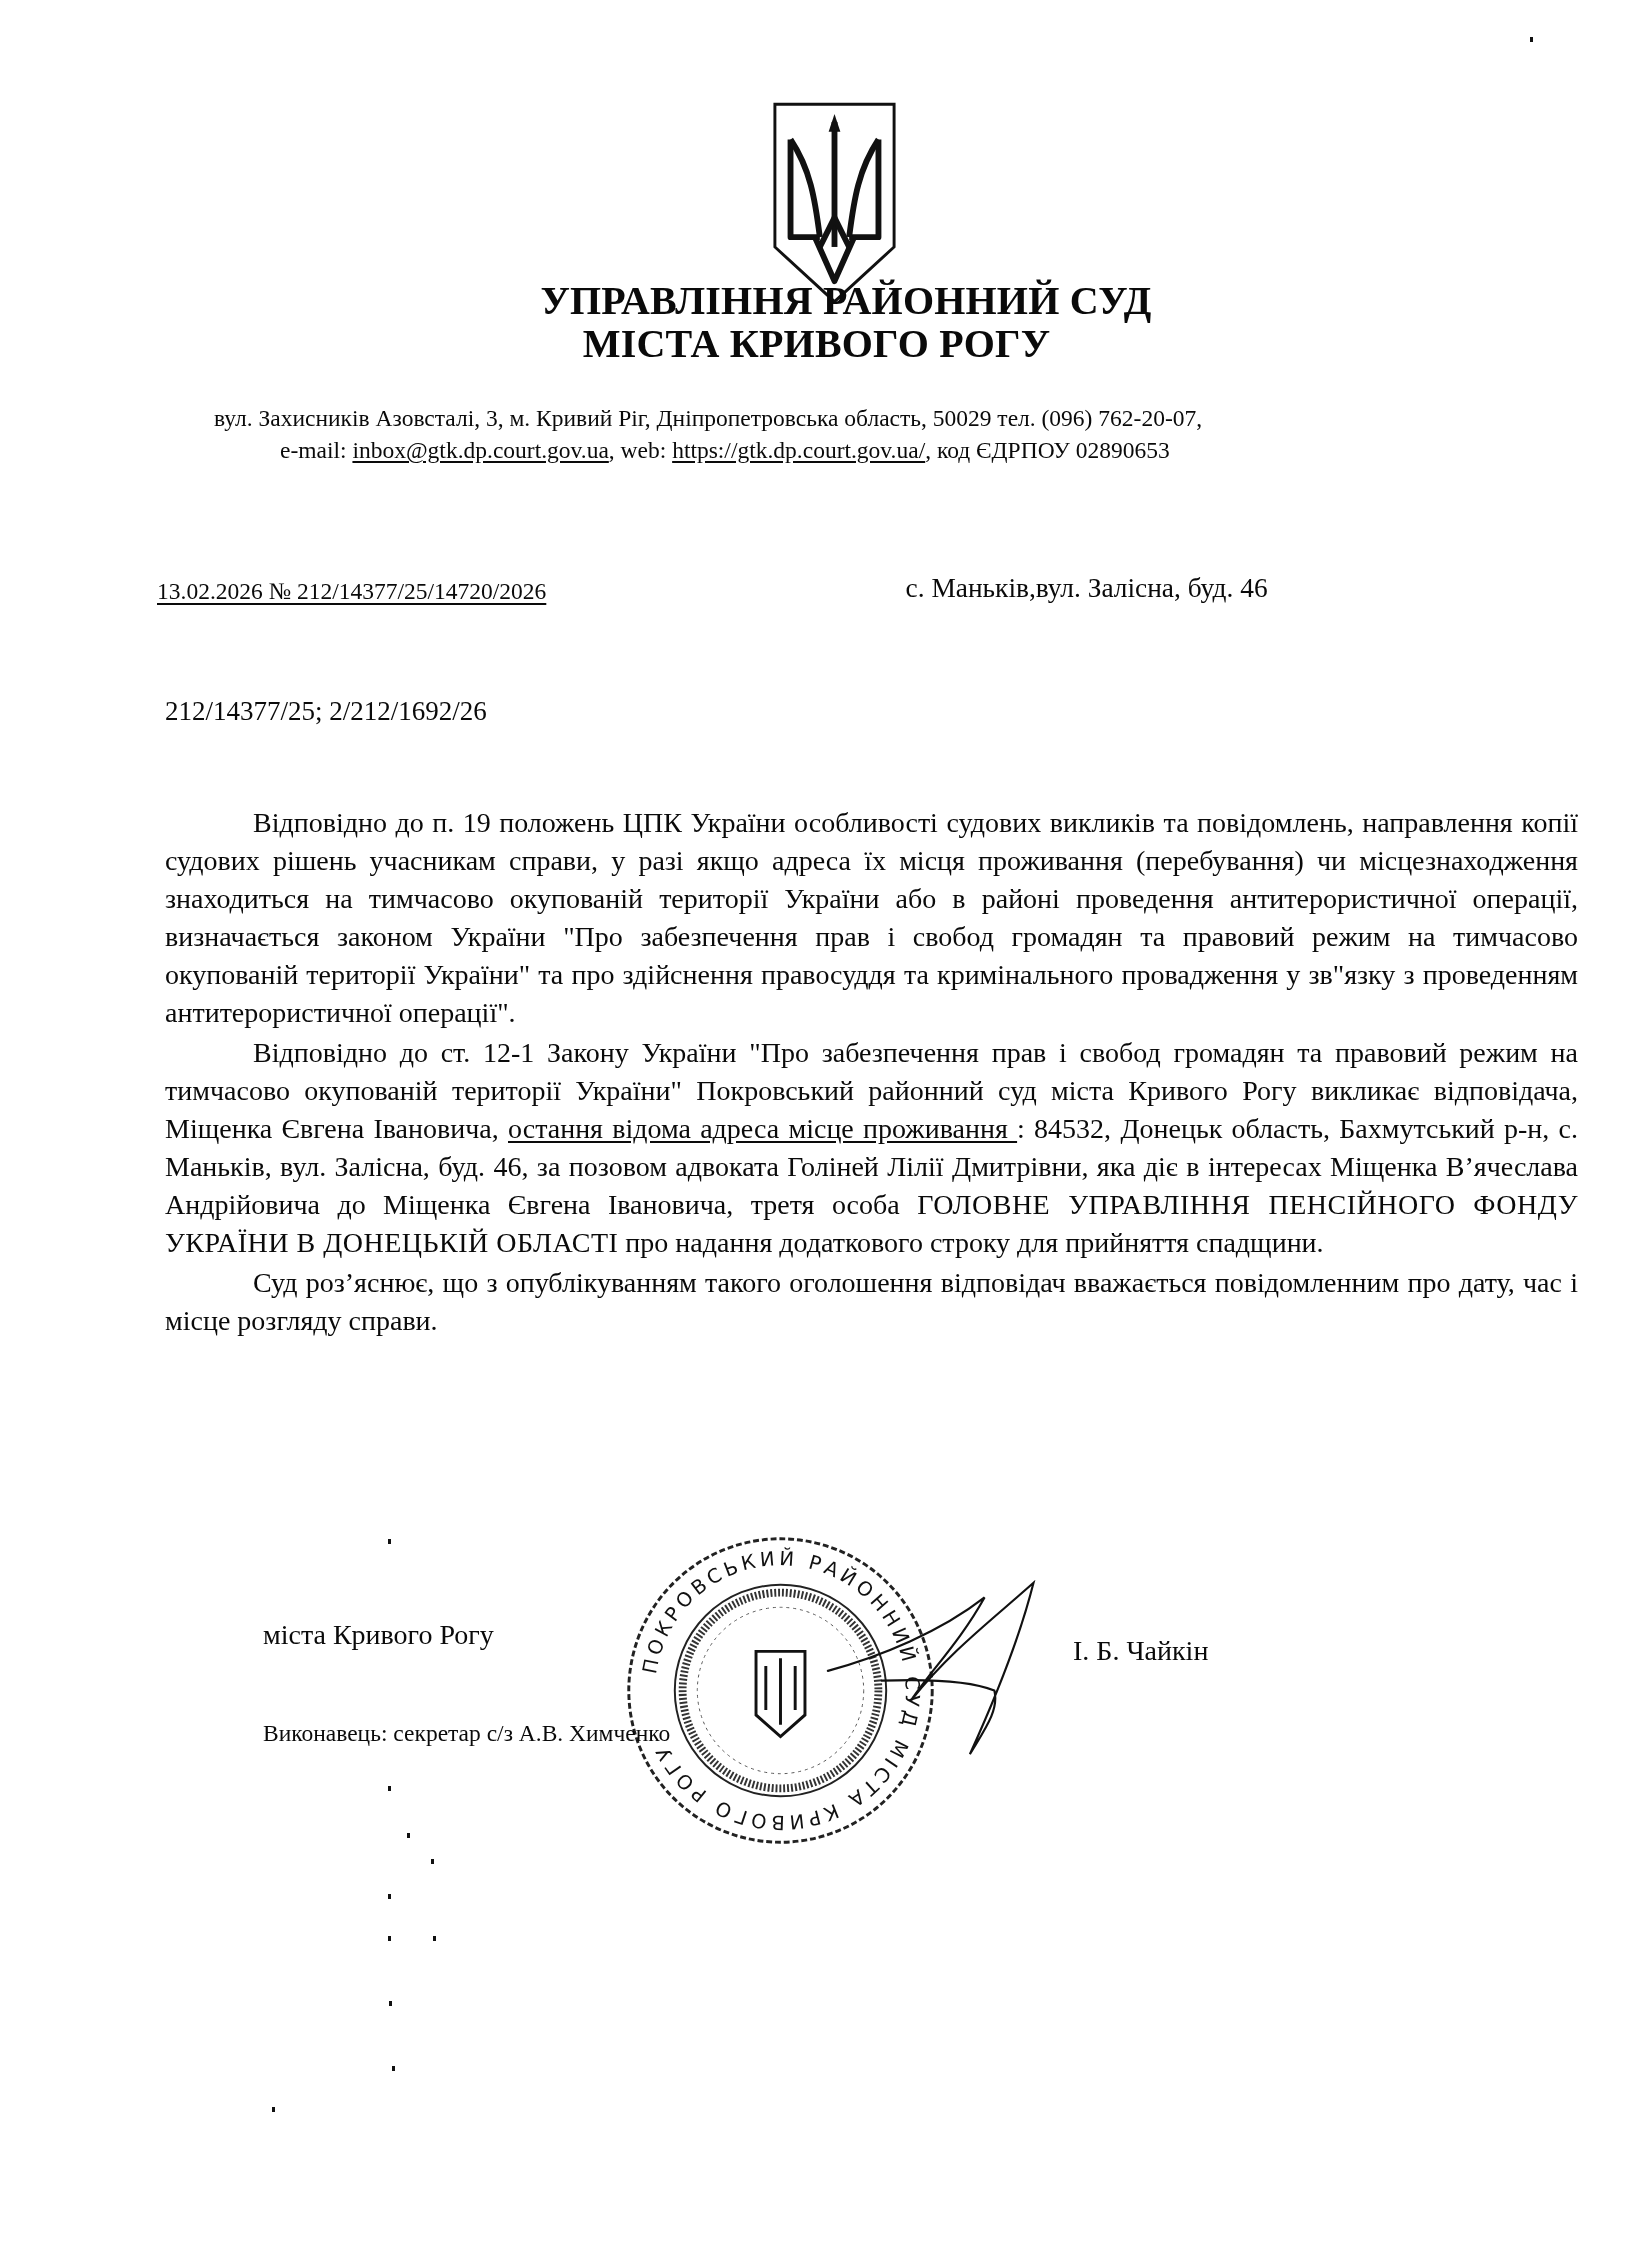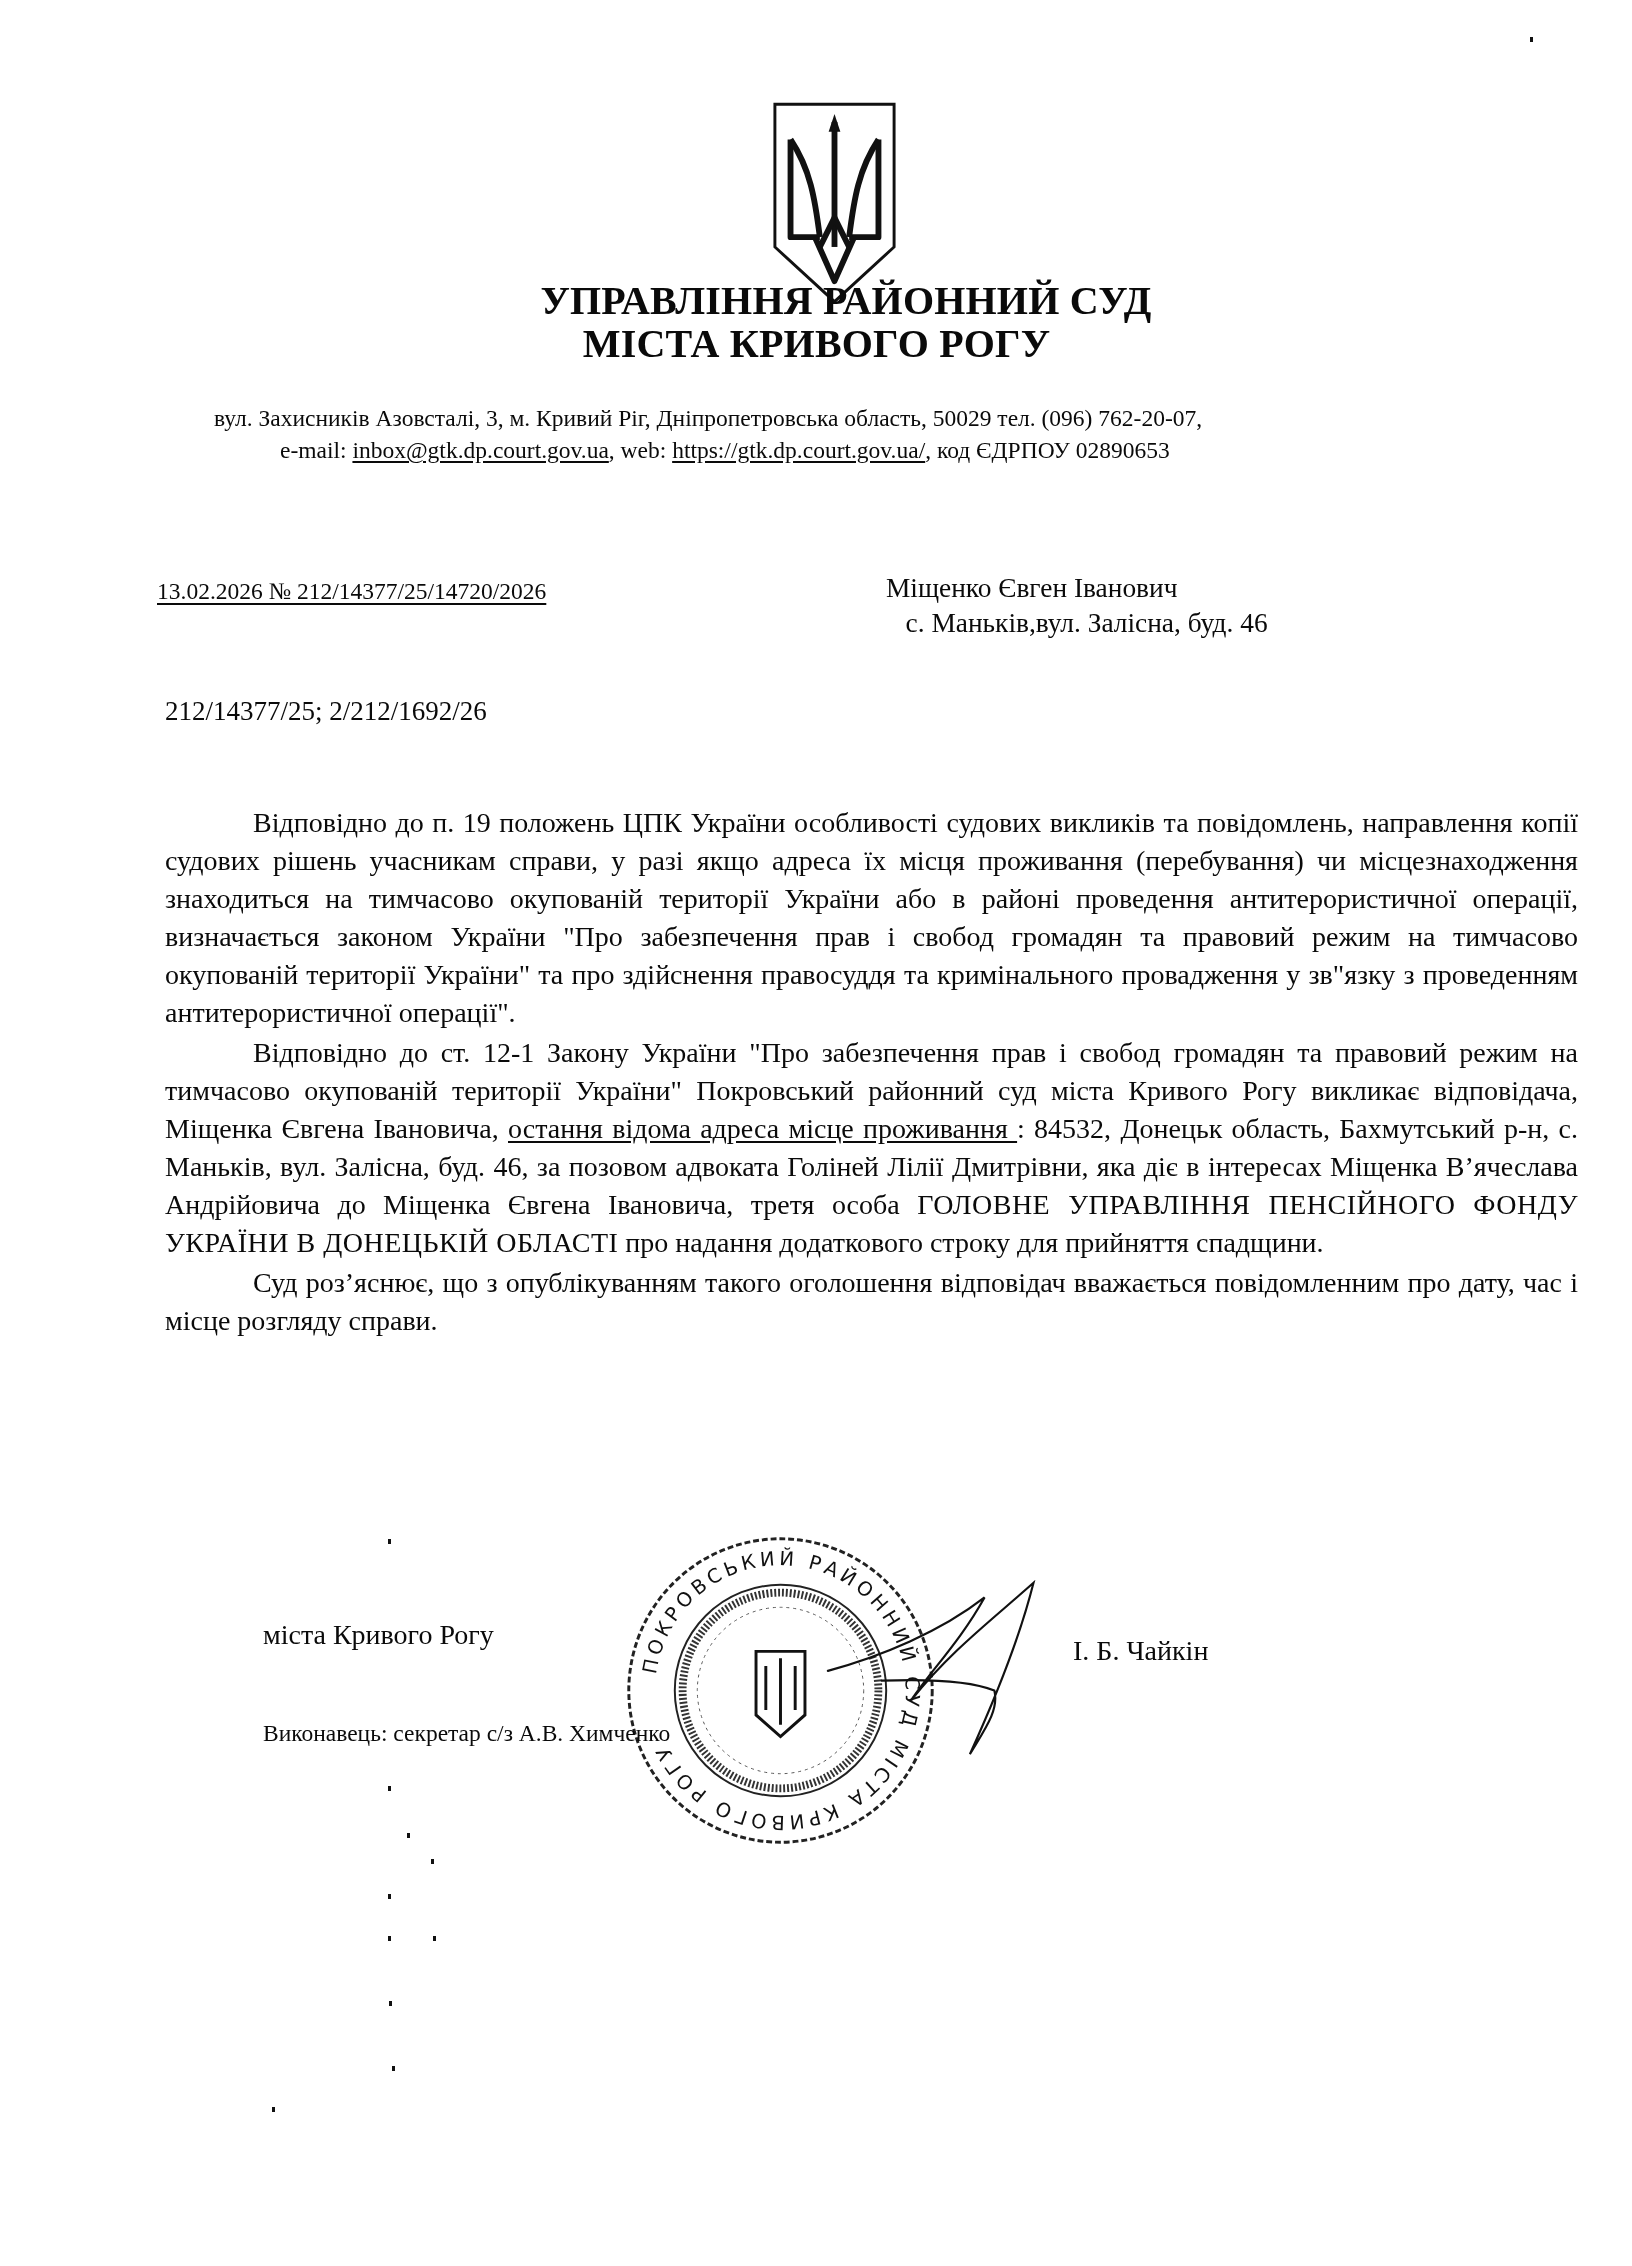--- a/index.html
+++ b/index.html
@@ -63,21 +63,20 @@
 
 <div class="abs contact contact1">вул. Захисників Азовсталі, 3, м. Кривий Ріг,  Дніпропетровська область, 50029 тел. (096) 762-20-07,</div>
 <div class="abs contact contact2">
   <span>e-mail: </span><span class="u">inbox@gtk.dp.court.gov.ua</span><span>,  web: </span><span class="u">https://gtk.dp.court.gov.ua/</span><span>, код ЄДРПОУ 02890653</span>
 </div>
 
 <div class="abs ref">13.02.2026 №  212/14377/25/14720/2026</div>
 <div class="abs ref2">212/14377/25; 2/212/1692/26</div>
 
 <div class="abs recipient">
-  <span class="line">Міщенко Євген Іванович</span>
   <span class="line indent">с. Маньків,вул. Залісна, буд. 46</span>
 </div>
 
 <div class="abs body-text">
   <p>Відповідно до п. 19 положень ЦПК України особливості судових викликів та повідомлень, направлення копії судових рішень  учасникам справи, у разі якщо адреса їх місця проживання (перебування) чи місцезнаходження знаходиться на тимчасово окупованій території України або в районі проведення антитерористичної операції, визначається законом України "Про забезпечення прав і свобод громадян та правовий режим на тимчасово окупованій території України" та про здійснення правосуддя та кримінального провадження у зв"язку з проведенням антитерористичної операції".</p>
   <p class="gap"><span>Відповідно до ст. 12-1 Закону України "Про забезпечення прав і свобод громадян та правовий режим на тимчасово окупованій території України" Покровський районний суд міста Кривого Рогу викликає відповідача, Міщенка Євгена Івановича, </span><span class="u">остання відома адреса місце проживання </span><span>: 84532, Донецьк область, Бахмутський р-н, с. Маньків, вул. Залісна, буд. 46,  за позовом адвоката Голіней Лілії Дмитрівни, яка діє в інтересах Міщенка В’ячеслава Андрійовича до Міщенка Євгена Івановича, третя особа </span><span class="caps">ГОЛОВНЕ УПРАВЛІННЯ ПЕНСІЙНОГО ФОНДУ УКРАЇНИ В ДОНЕЦЬКІЙ ОБЛАСТІ</span><span> про надання додаткового строку для прийняття спадщини.</span></p>
   <p class="gap">Суд роз’яснює, що з опублікуванням такого оголошення відповідач вважається повідомленним про дату, час і місце розгляду справи.</p>
 </div>
 
 <svg class="abs stamp" viewBox="0 0 330 330">

